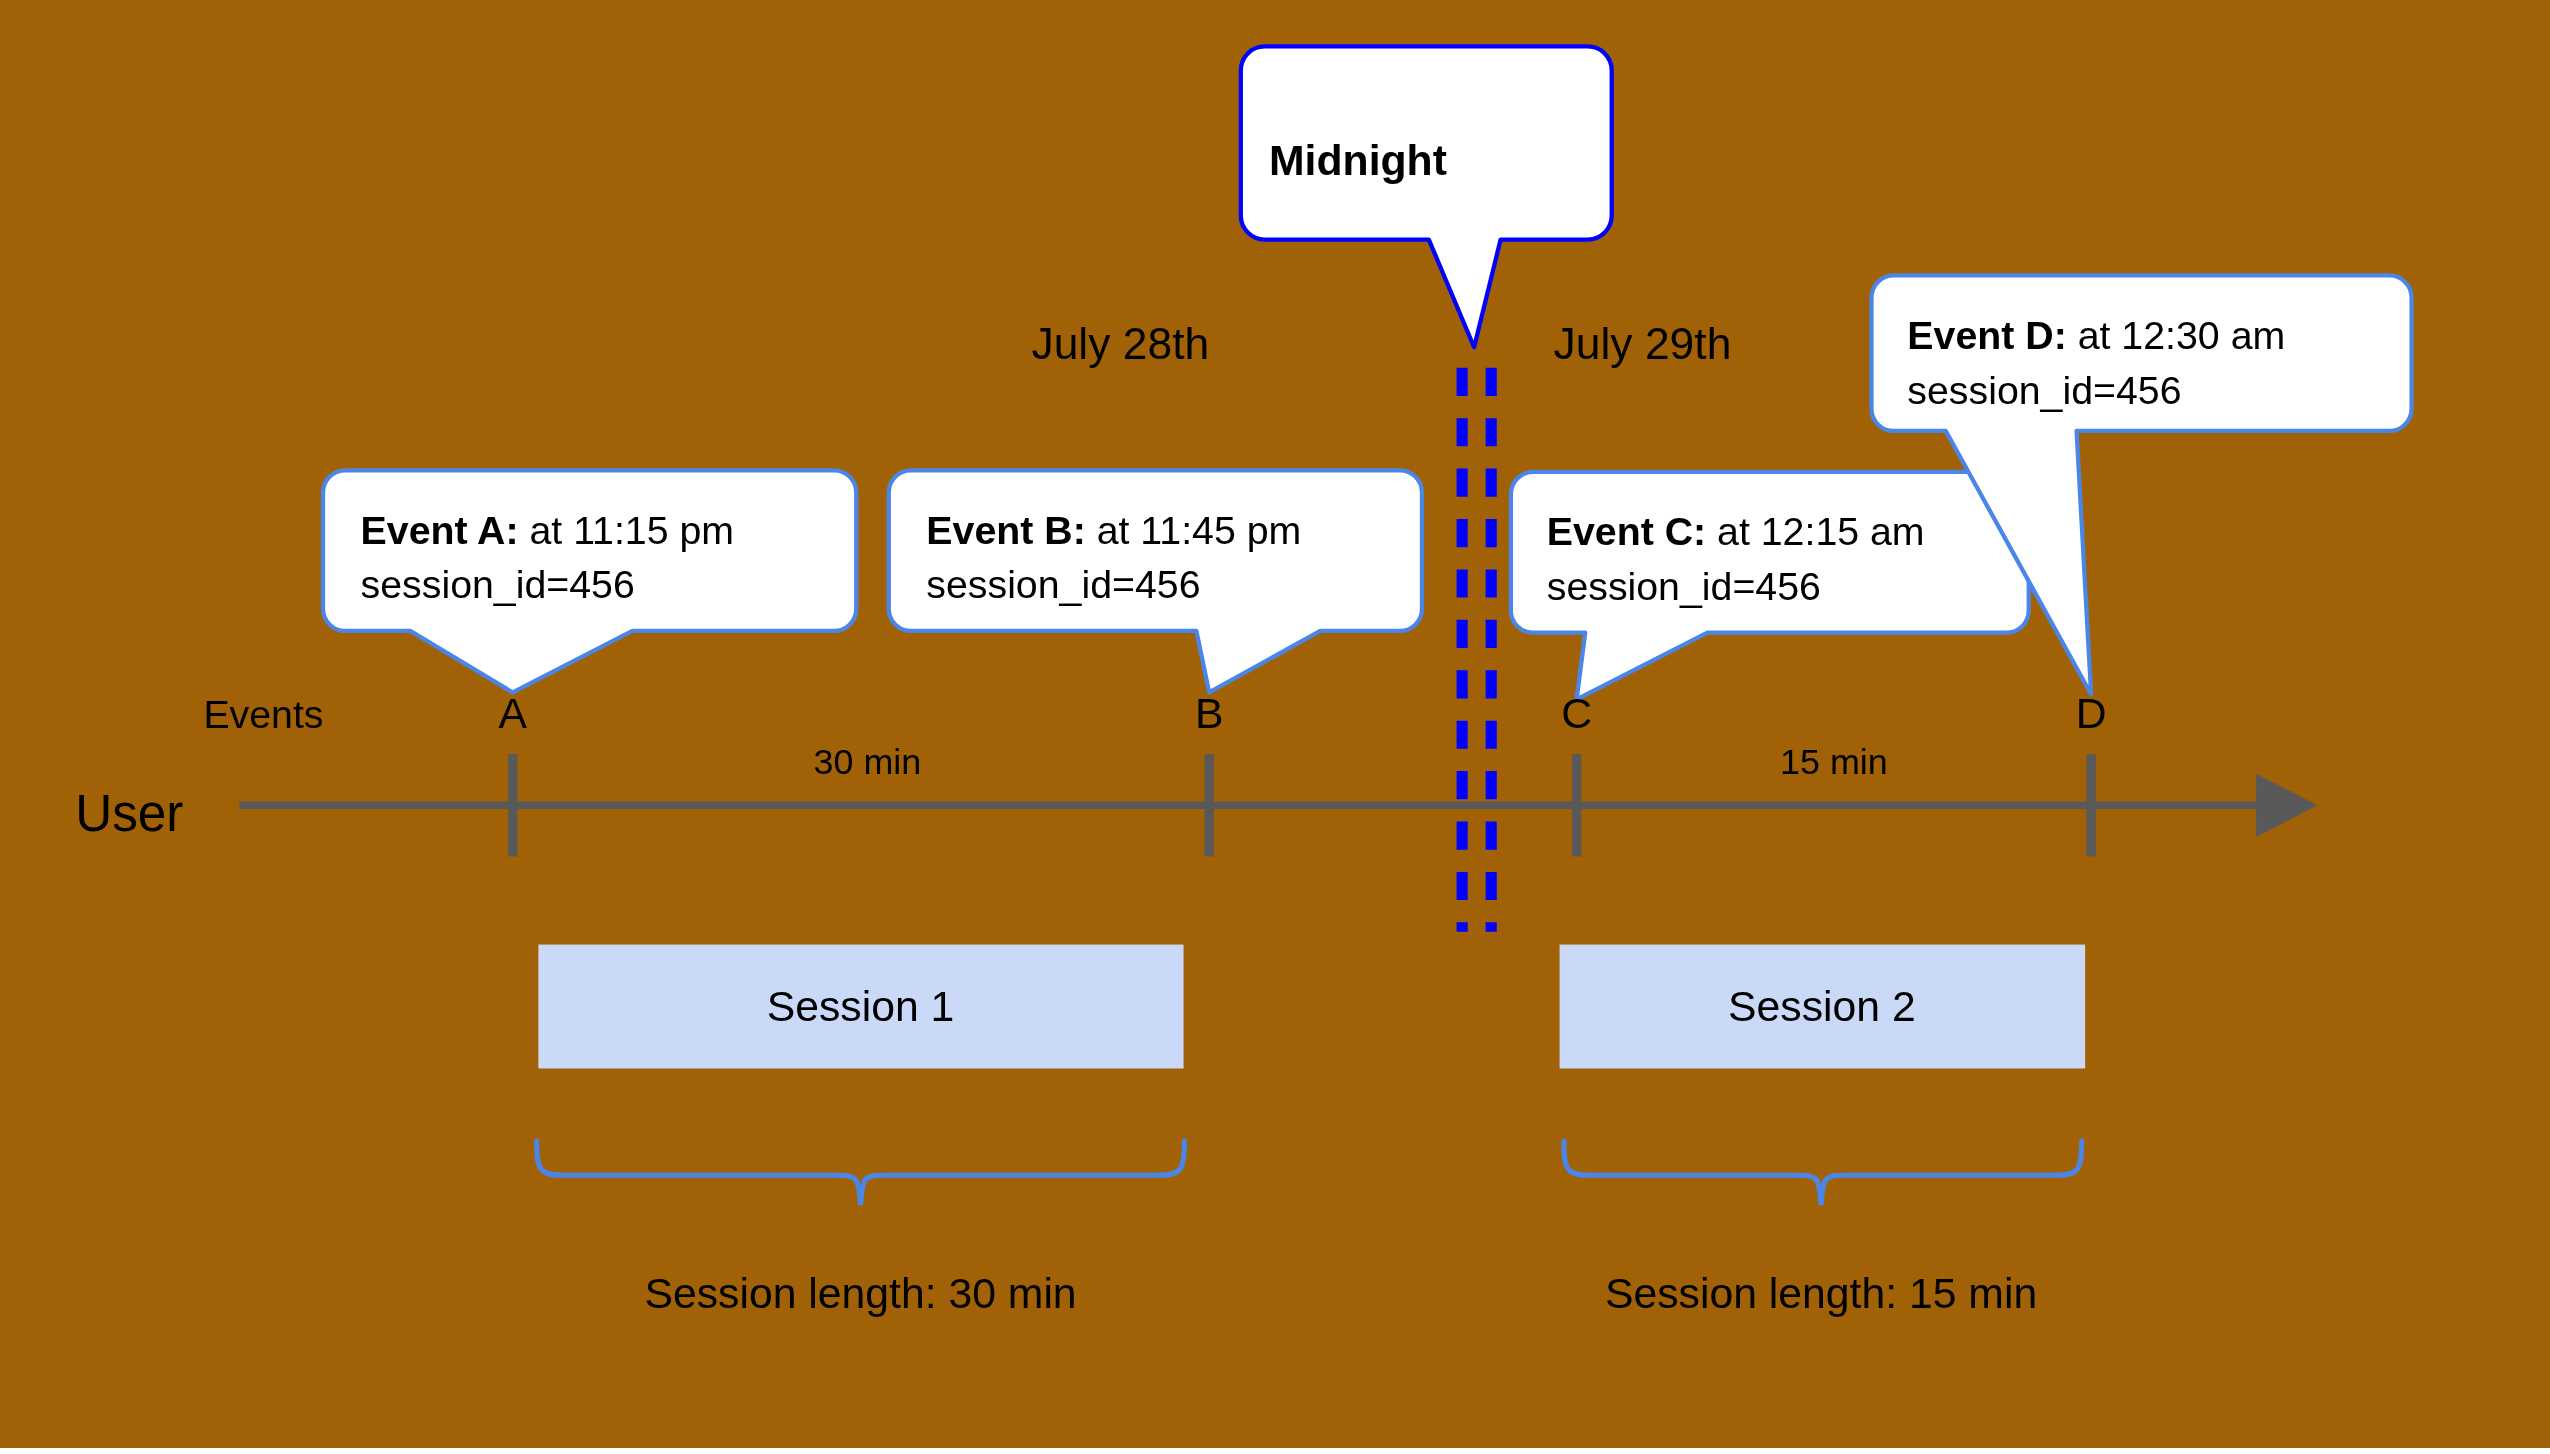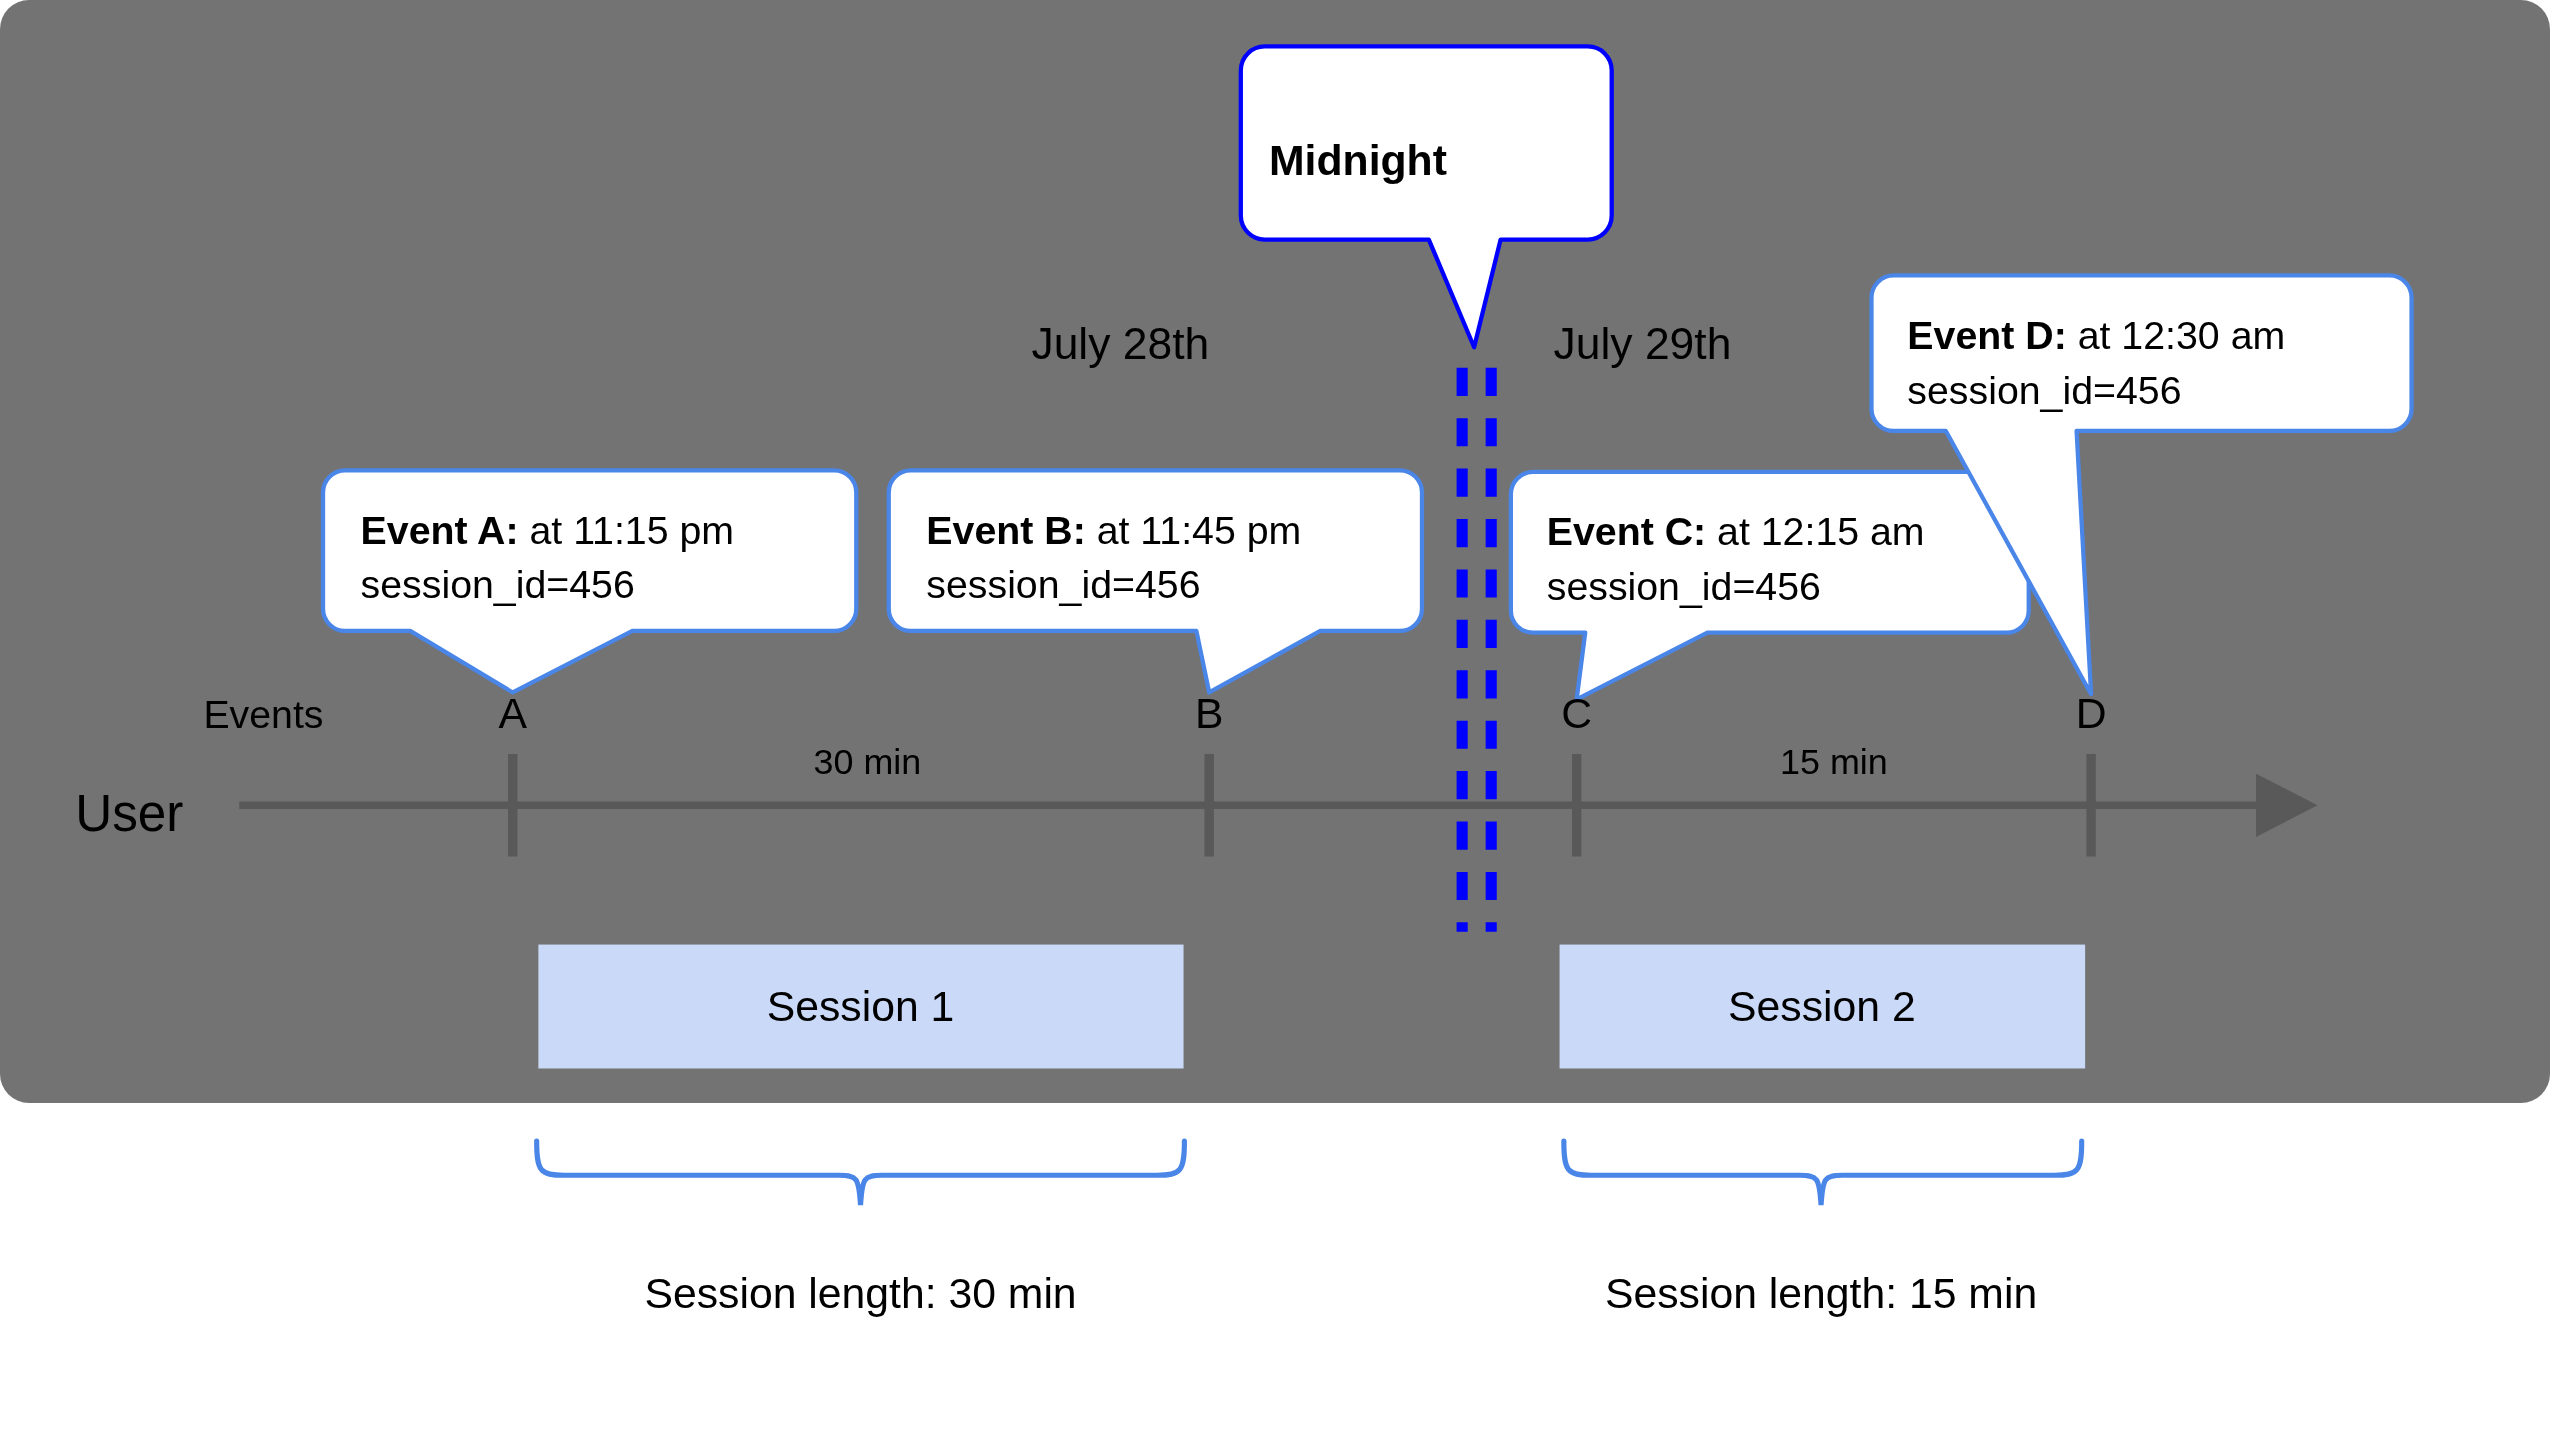--- a/index.html
+++ b/index.html
@@ -9,23 +9,22 @@
   }
   body {
     width: 2550px;
     height: 1455px;
     font-family: "Liberation Sans", sans-serif;
     overflow: hidden;
   }
   #diagram-root {
     position: relative;
     width: 2550px;
-    height: 1103px;
-    background: #737373;
-    border-radius: 29px;
+    height: 1448px;
+    background: #a16207;
   }
   svg.layer {
     position: absolute;
     top: 0;
     left: 0;
     width: 2550px;
     height: 1455px;
   }
   .txt {
     font-family: "Liberation Sans", sans-serif;

